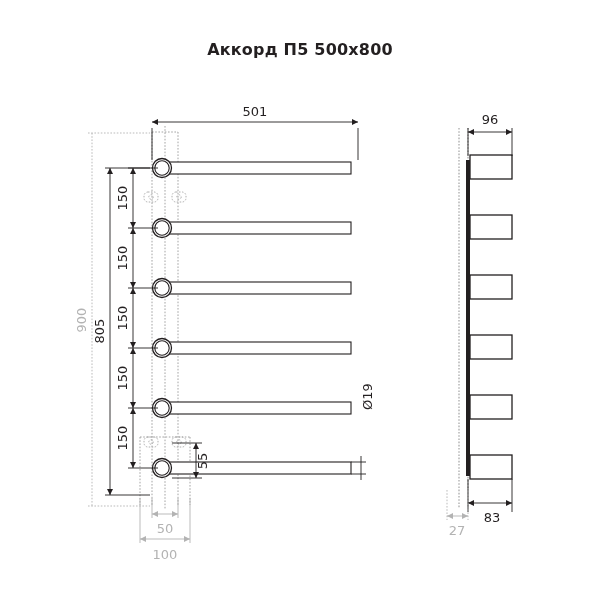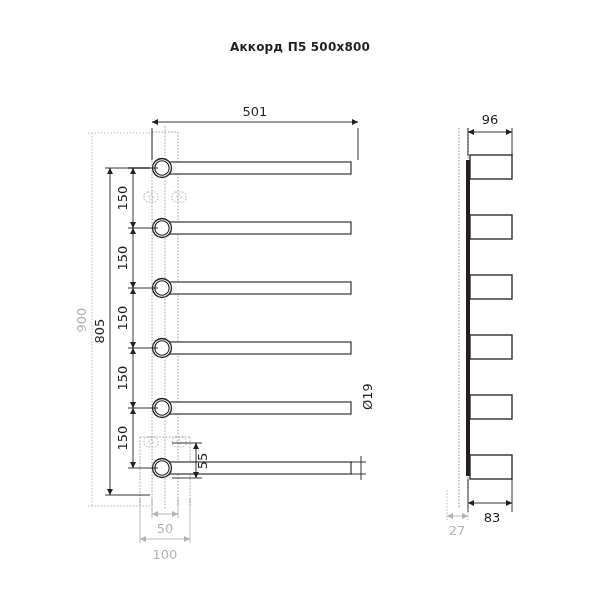--- a/index.html
+++ b/index.html
@@ -6,21 +6,21 @@
   body{
     width:600px;height:600px;
     background:#ffffff;
     font-family:"DejaVu Sans","Liberation Sans",sans-serif;
     overflow:hidden;
   }
   #root{position:relative;width:600px;height:600px;}
   #title{
     position:absolute;left:0;top:40px;width:600px;
     text-align:center;
-    font-size:12px;font-weight:bold;color:#231f20;
+    font-size:16px;font-weight:bold;color:#231f20;
     letter-spacing:0.2px;
   }
   svg{position:absolute;left:0;top:0;}
   .dimtext{
     font-family:"DejaVu Sans","Liberation Sans",sans-serif;
     font-size:13px;fill:#231f20;
   }
   .dimtext-gray{
     font-family:"DejaVu Sans","Liberation Sans",sans-serif;
     font-size:13px;fill:#b3b3b3;

